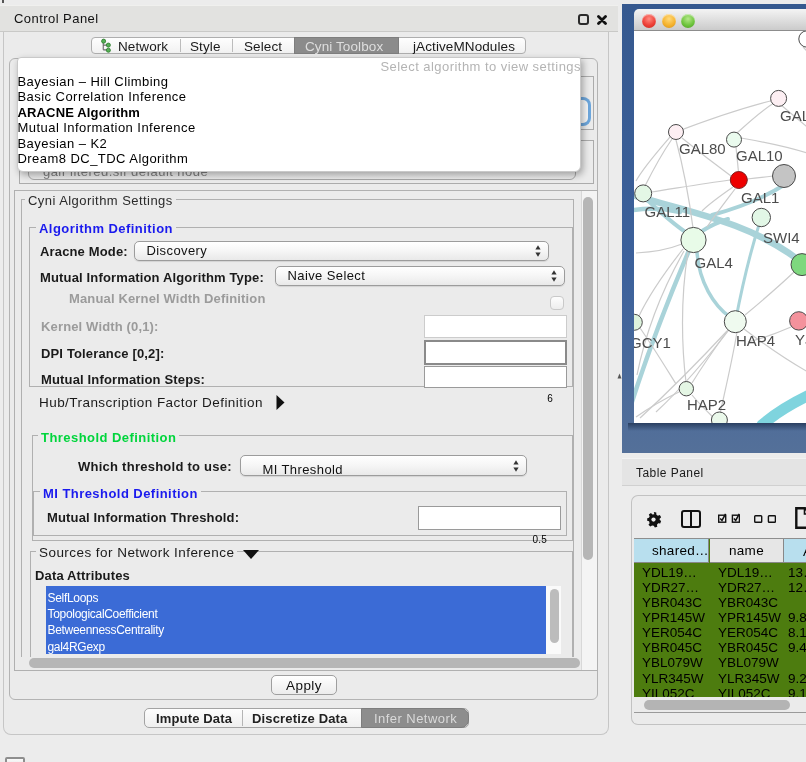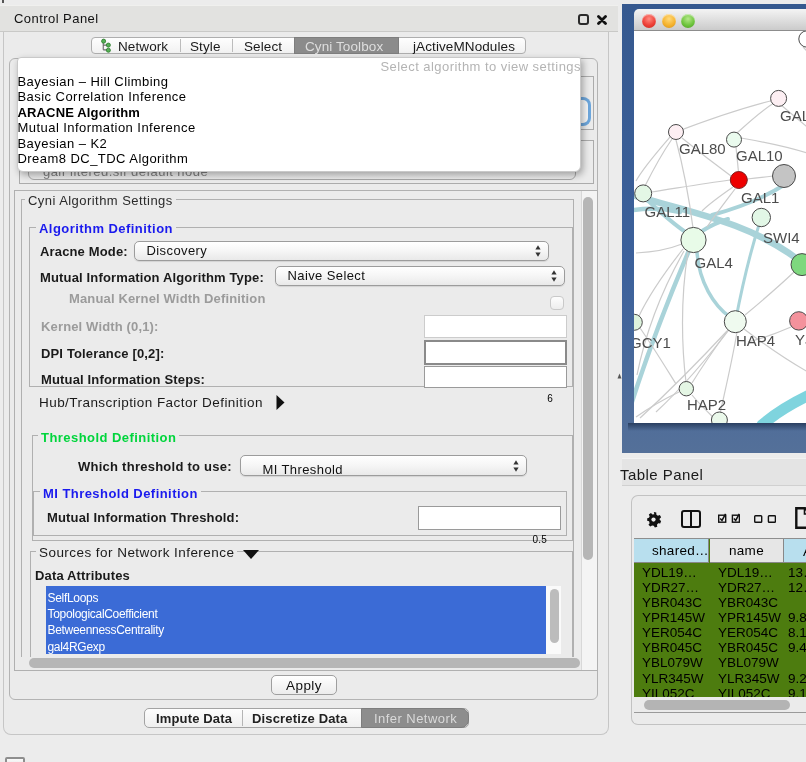--- a/index.html
+++ b/index.html
@@ -249,21 +249,21 @@
     <text x="763" y="243">SWI4</text>
     <text x="694.5" y="267.5">GAL4</text>
     <text x="630" y="348">GCY1</text>
     <text x="736" y="346">HAP4</text>
     <text x="795" y="345">YJ</text>
     <text x="687" y="410">HAP2</text>
   </g>
 </svg>
 
 <div class="abs" style="left:622px; top:458px; width:184px; height:28px; background:#e4e4e4; border-top:1px solid #f2f2f2; border-bottom:1px solid #d0d0d0;"></div>
-<div class="abs lbl" style="left:620px; top:466px; font-size:15px;">Table Panel</div>
+<div class="abs lbl" style="left:636px; top:466px; font-size:12px;">Table Panel</div>
 
 <div class="abs" style="left:631px; top:495px; width:175px; height:230px; background:#ebebeb; border:1px solid #c2c2c2; border-radius:7px 0 0 7px; border-right:none;"></div>
 
 <svg class="abs" style="left:645px; top:511px;" width="17" height="17" viewBox="0 0 24 24">
     <g fill="#111111">
       <path d="M10.2 1.5 L13.8 1.5 L14.4 4.4 L16.9 5.4 L19.4 3.8 L21.9 6.6 L20.2 9 L20.8 11 L23 12 L22.4 15.5 L19.6 15.8 L18.3 18.2 L19.4 20.9 L16.3 22.7 L14.2 20.7 L11.8 20.7 L9.7 22.7 L6.6 20.9 L7.7 18.2 L6.4 15.8 L3.6 15.5 L3 12 L5.2 11 L5.8 9 L4.1 6.6 L6.6 3.8 L9.1 5.4 L11.6 4.4 Z" transform="rotate(12 12 12)"></path>
     </g>
     <circle cx="12" cy="12" r="3" fill="#ebebeb"></circle>
   </svg>
 <div class="abs" style="left:681px; top:509.5px; width:20px; height:18px; border:2.8px solid #111; border-radius:3px;"></div>

